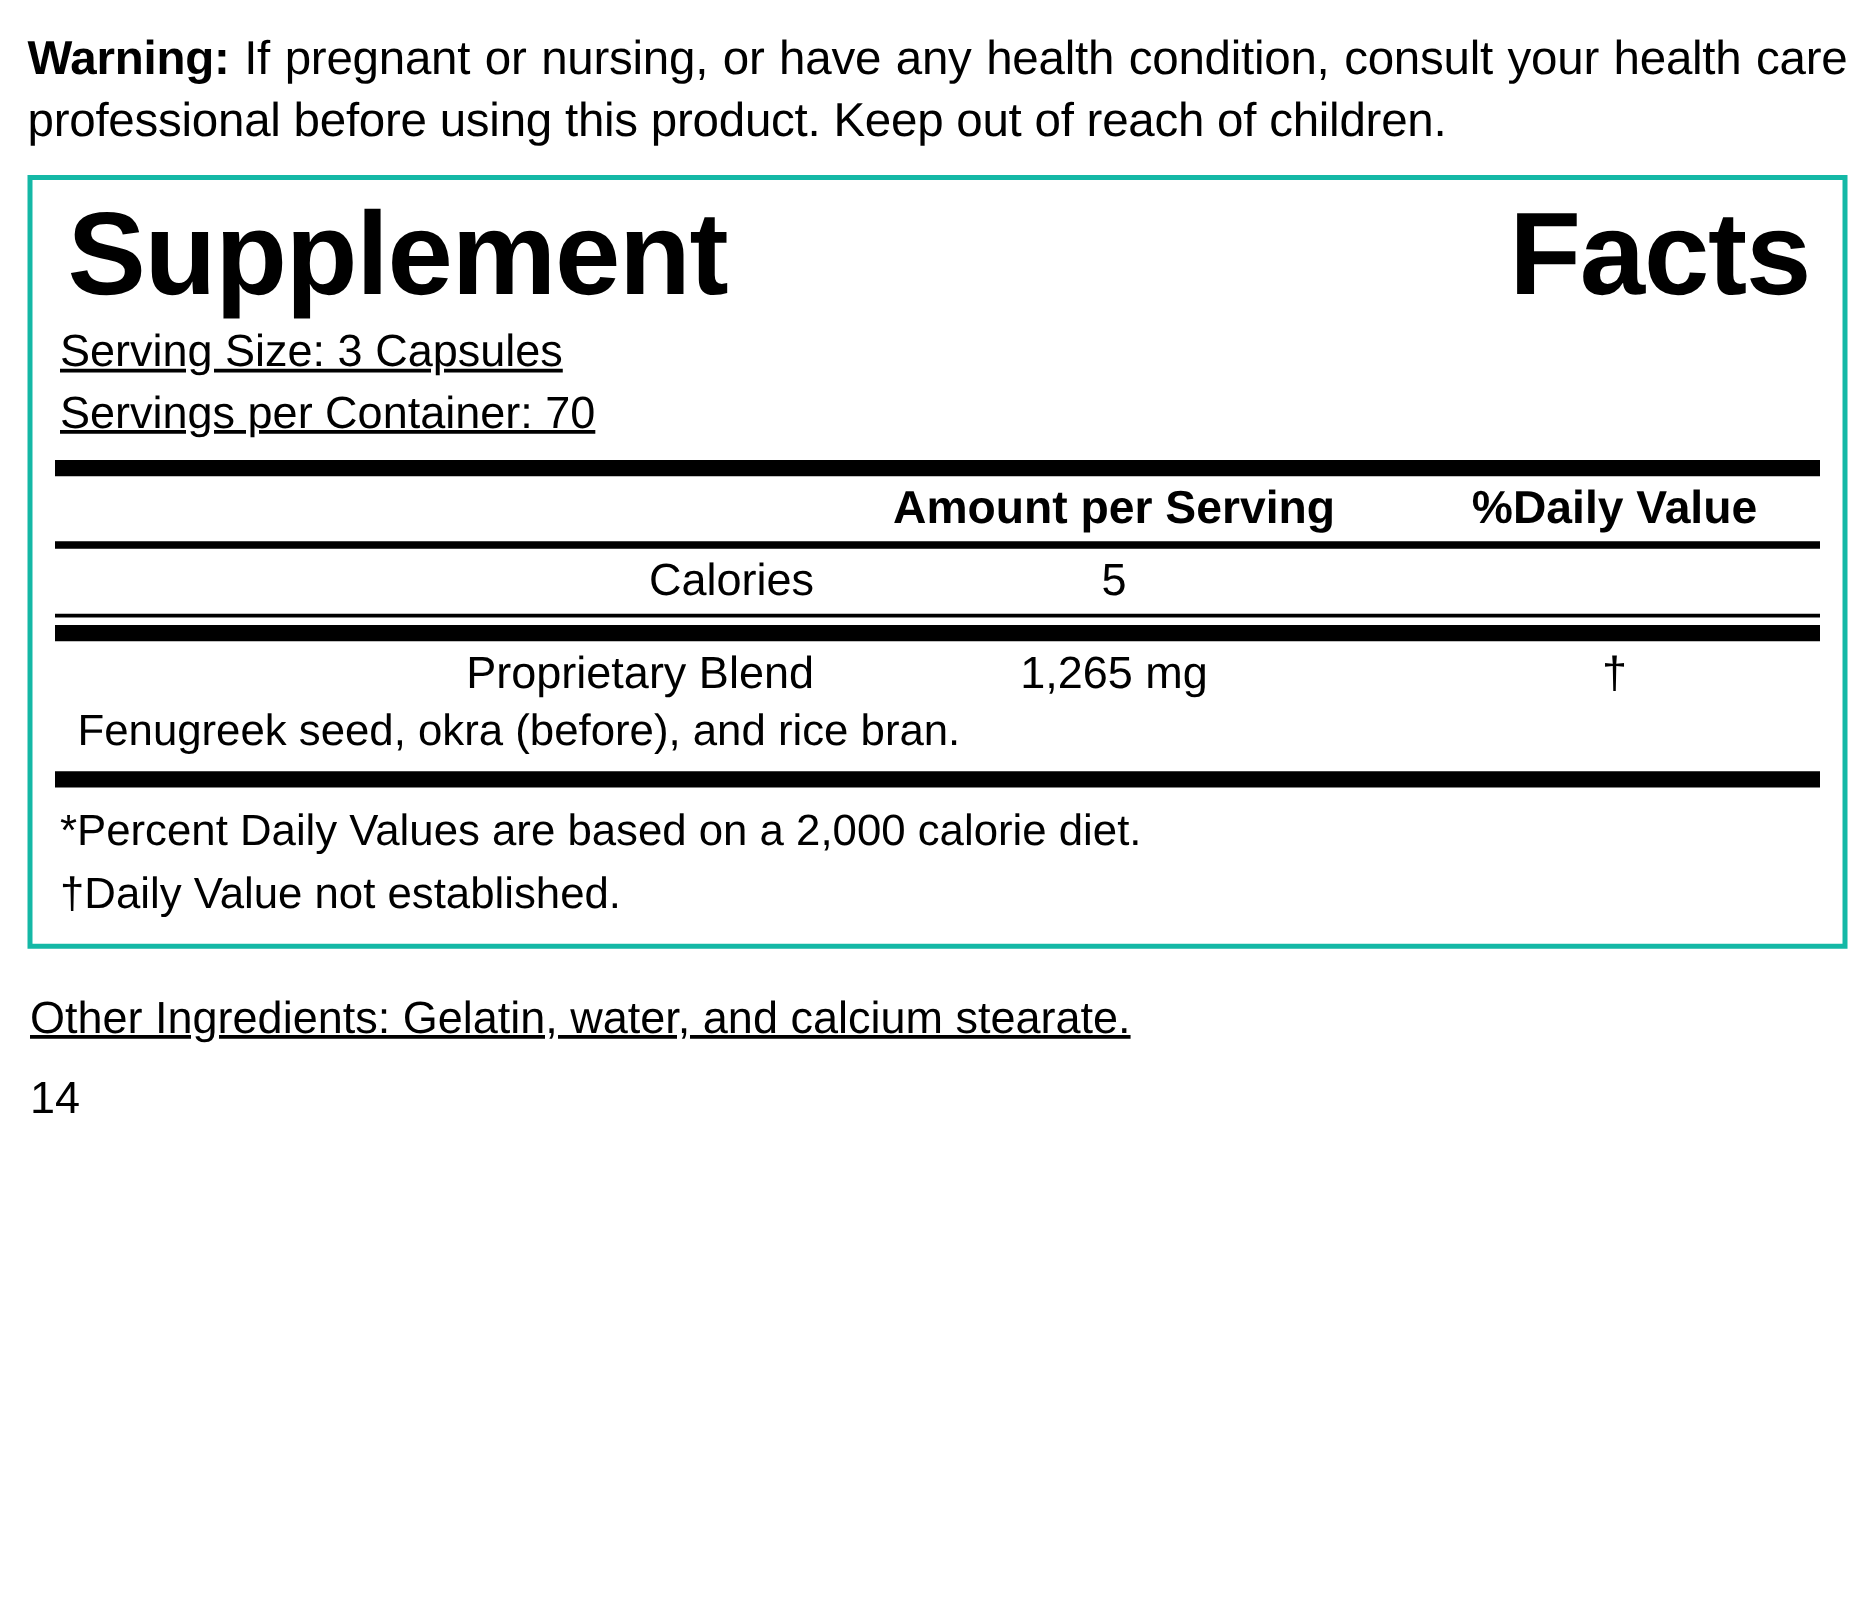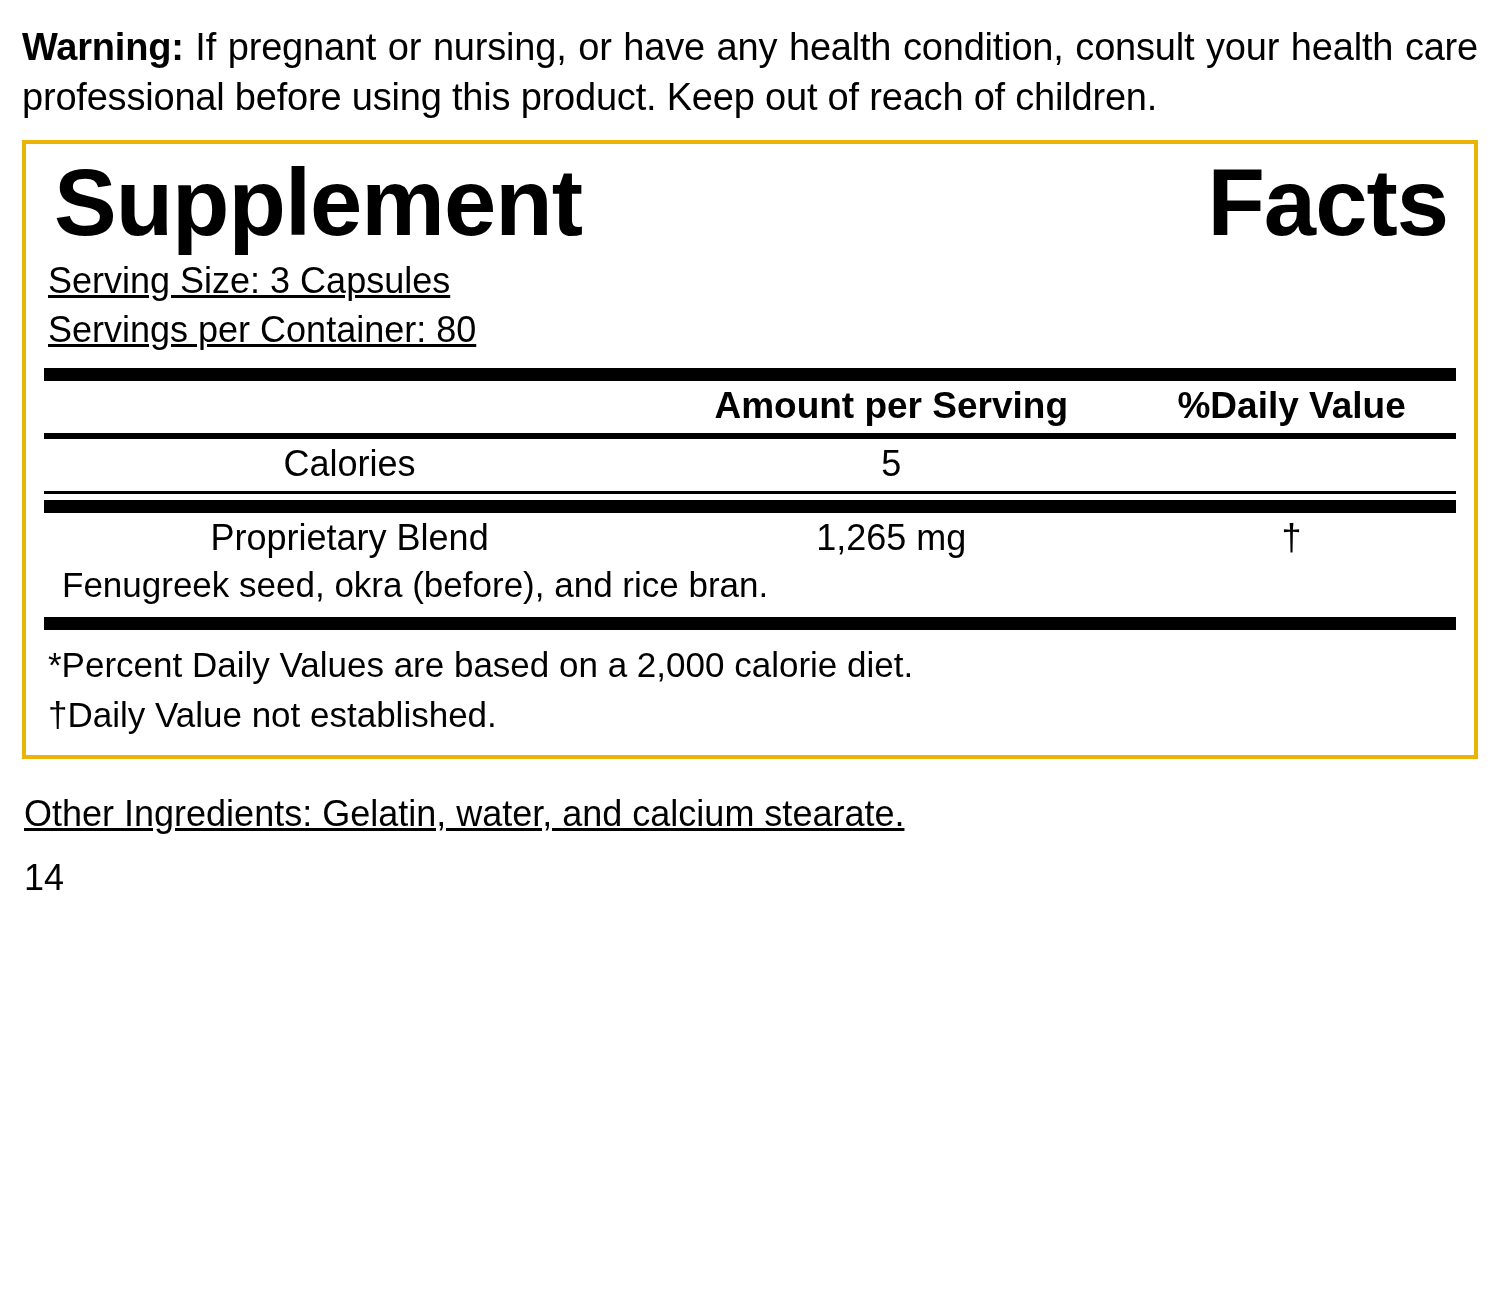--- a/index.html
+++ b/index.html
@@ -29,21 +29,21 @@
     text-align: justify;
     margin: 10px 0 18px 0;
     letter-spacing: -0.2px;
   }
   .warning .lead {
     font-weight: bold;
   }
 
   
   .sf-panel {
-    border: 4px solid #eab308;
+    border: 4px solid #14b8a6;
     box-sizing: border-box;
     padding: 8px 18px 16px 18px;
     margin: 0 0 0 0;
   }
 
   .sf-title {
     font-size: 94px;
     font-weight: bold;
     line-height: 1.05;
     letter-spacing: -1px;
@@ -74,21 +74,21 @@
 
   table.sf-table {
     width: 100%;
     border-collapse: collapse;
     font-size: 36px;
   }
   table.sf-table td {
     padding: 4px 0 6px 0;
     vertical-align: baseline;
   }
-  .col-name { text-align: center; padding-left: 4px !important; }
+  .col-name { text-align: right; padding-left: 4px !important; }
   .col-amt  { text-align: center; width: 34%; }
   .col-dv   { text-align: center; width: 23%; padding-right: 4px !important; }
 
   .hdr-row td {
     font-weight: bold;
     font-size: 37px;
     padding: 6px 0 8px 0;
   }
 
   .blend-desc {
@@ -121,21 +121,21 @@
   <p class="warning"><span class="lead">Warning:</span><span> If pregnant or nursing, or have any health condition, consult your health care professional before using this product. Keep out of reach of children.</span></p>
 
   <div class="sf-panel">
 
     <div class="sf-title">
       <span>Supplement</span>
       <span>Facts</span>
     </div>
 
     <div class="sf-serving">Serving Size: 3 Capsules</div>
-    <div class="sf-serving">Servings per Container: 80</div>
+    <div class="sf-serving">Servings per Container: 70</div>
 
     <div class="rule-thick"></div>
 
     <table class="sf-table">
       <tbody>
           <tr class="hdr-row">
         <td class="col-name"></td>
         <td class="col-amt">Amount per Serving</td>
         <td class="col-dv">%Daily Value</td>
       </tr>

